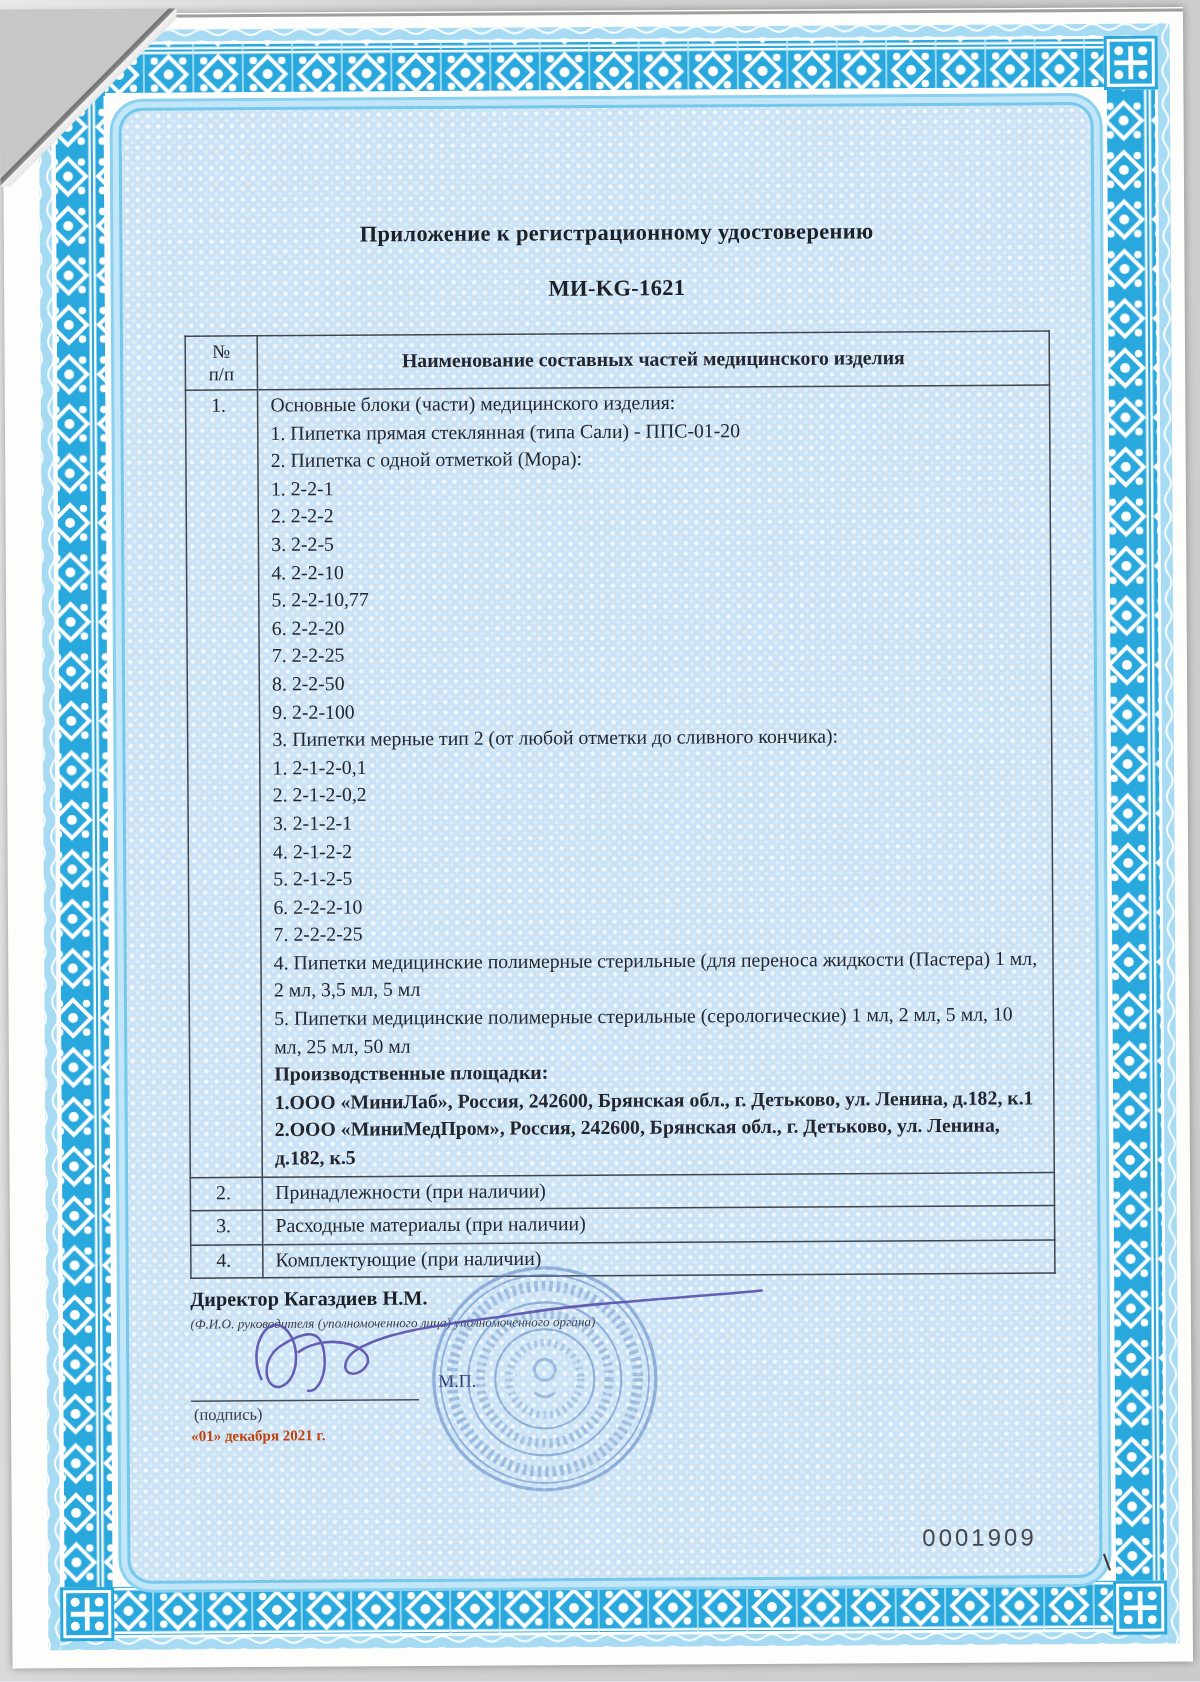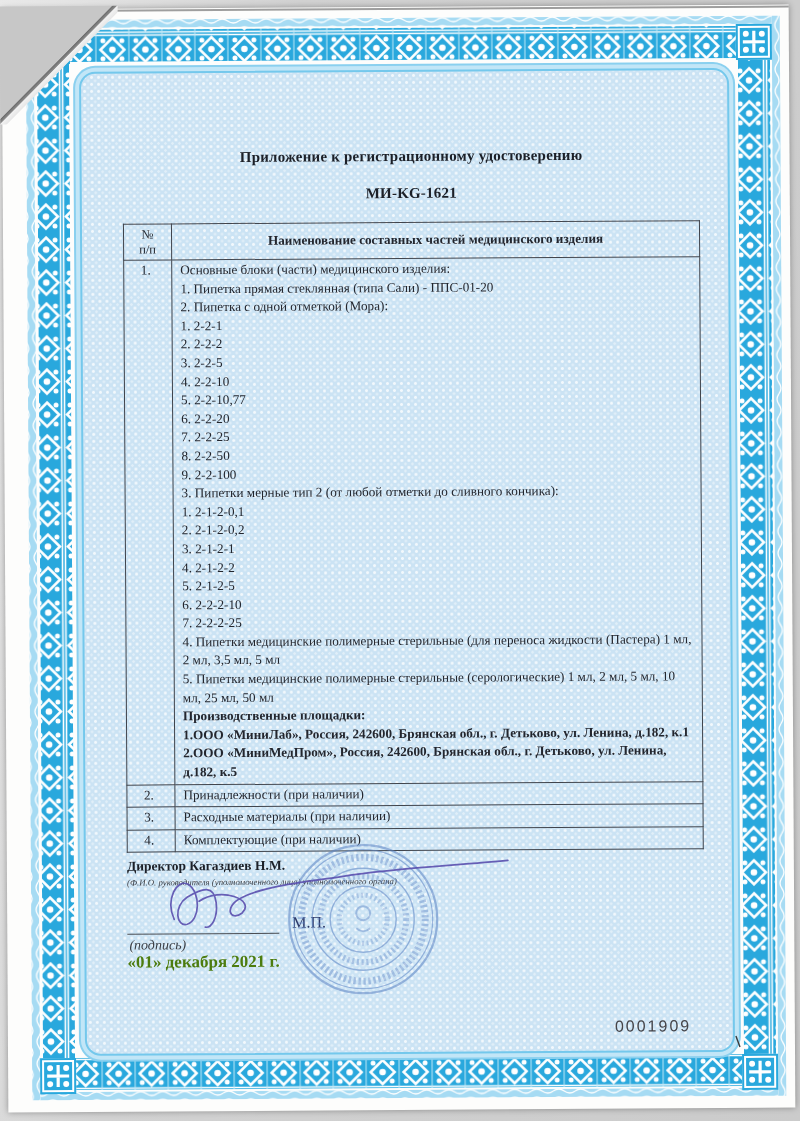--- a/index.html
+++ b/index.html
@@ -59,23 +59,23 @@
     text-align:center;font-weight:bold;padding:3px 4px;vertical-align:middle;
   }
   .no-cell{text-align:center !important;padding-left:2px !important;}
   .hdr-no{font-size:12.5px;line-height:14.5px;font-weight:normal !important;}
   .para{margin:0;}
   .bold{font-weight:bold;}
   .sig-block{position:absolute;left:120px;top:850px;width:460px;}
   .director{font-weight:bold;font-size:13.5px;color:#1c2028;}
   .caption{font-style:italic;font-size:8.8px;color:#3a3d44;margin-top:3px;}
   .sig-line{position:absolute;left:120px;top:925px;width:152px;border-bottom:1.2px solid #4a4d53;}
-  .sig-caption{position:absolute;left:122px;top:929px;font-style:italic;font-size:14px;color:#3a3d44;}
-  .mp{position:absolute;left:285px;top:906px;font-size:16px;color:#2c3867;}
-  .date-line{position:absolute;left:120px;top:944px;font-weight:bold;font-size:17px;color:#4d7c0f;}
+  .sig-caption{position:absolute;left:122px;top:929px;font-size:11px;color:#3a3d44;}
+  .mp{position:absolute;left:285px;top:906px;font-size:12px;color:#2c3867;}
+  .date-line{position:absolute;left:120px;top:944px;font-weight:bold;font-size:10px;color:#c2410c;}
   .serial{
     position:absolute;left:607px;top:1012px;
     font-family:"Liberation Sans","DejaVu Sans",sans-serif;
     font-size:16px;letter-spacing:2px;color:#45454a;
   }
 </style>
 </head>
 <body>
 
 <div class="paper">

